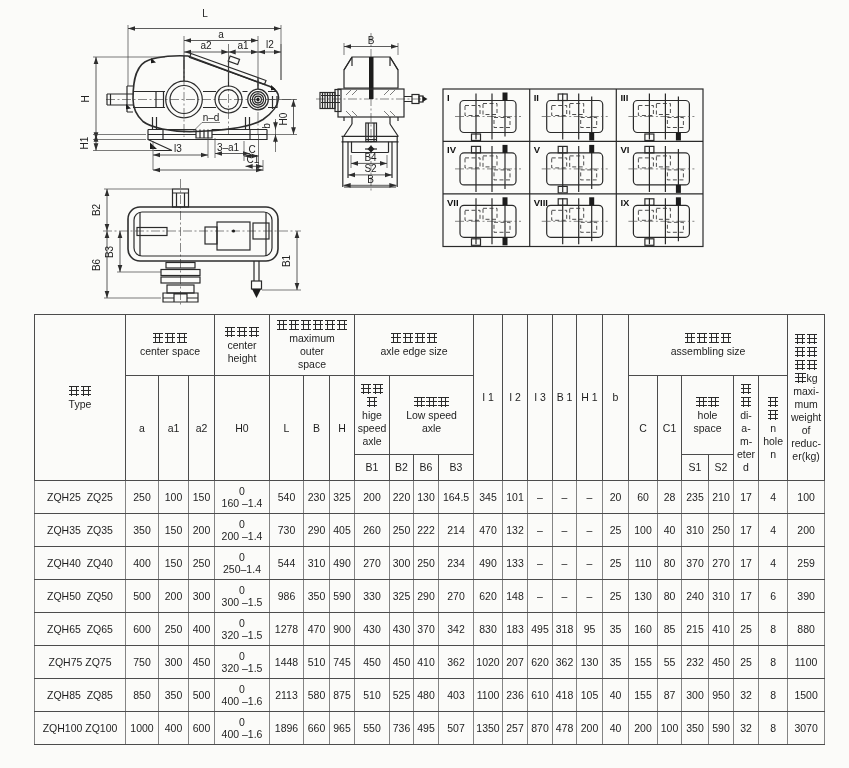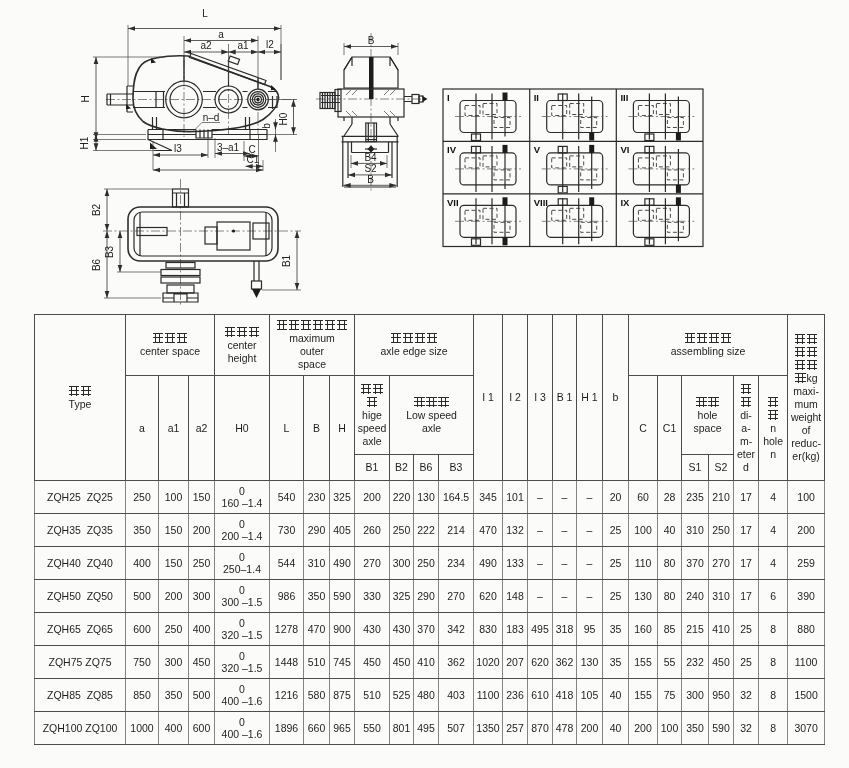--- a/index.html
+++ b/index.html
@@ -649,35 +649,35 @@
         <td>ZQH85&nbsp; ZQ85</td>
         <td>850</td>
         <td>350</td>
         <td>500</td>
         <td>
           <div class="tol">
             <span>0</span>
             <span>400 –1.6</span>
           </div>
         </td>
-        <td>1216</td>
+        <td>2113</td>
         <td>580</td>
         <td>875</td>
         <td>510</td>
         <td>525</td>
         <td>480</td>
         <td>403</td>
         <td>1100</td>
         <td>236</td>
         <td>610</td>
         <td>418</td>
         <td>105</td>
         <td>40</td>
         <td>155</td>
-        <td>75</td>
+        <td>87</td>
         <td>300</td>
         <td>950</td>
         <td>32</td>
         <td>8</td>
         <td>1500</td>
       </tr>
 
 <tr>
         <td>ZQH100 ZQ100</td>
         <td>1000</td>
@@ -686,21 +686,21 @@
         <td>
           <div class="tol">
             <span>0</span>
             <span>400 –1.6</span>
           </div>
         </td>
         <td>1896</td>
         <td>660</td>
         <td>965</td>
         <td>550</td>
-        <td>801</td>
+        <td>736</td>
         <td>495</td>
         <td>507</td>
         <td>1350</td>
         <td>257</td>
         <td>870</td>
         <td>478</td>
         <td>200</td>
         <td>40</td>
         <td>200</td>
         <td>100</td>

